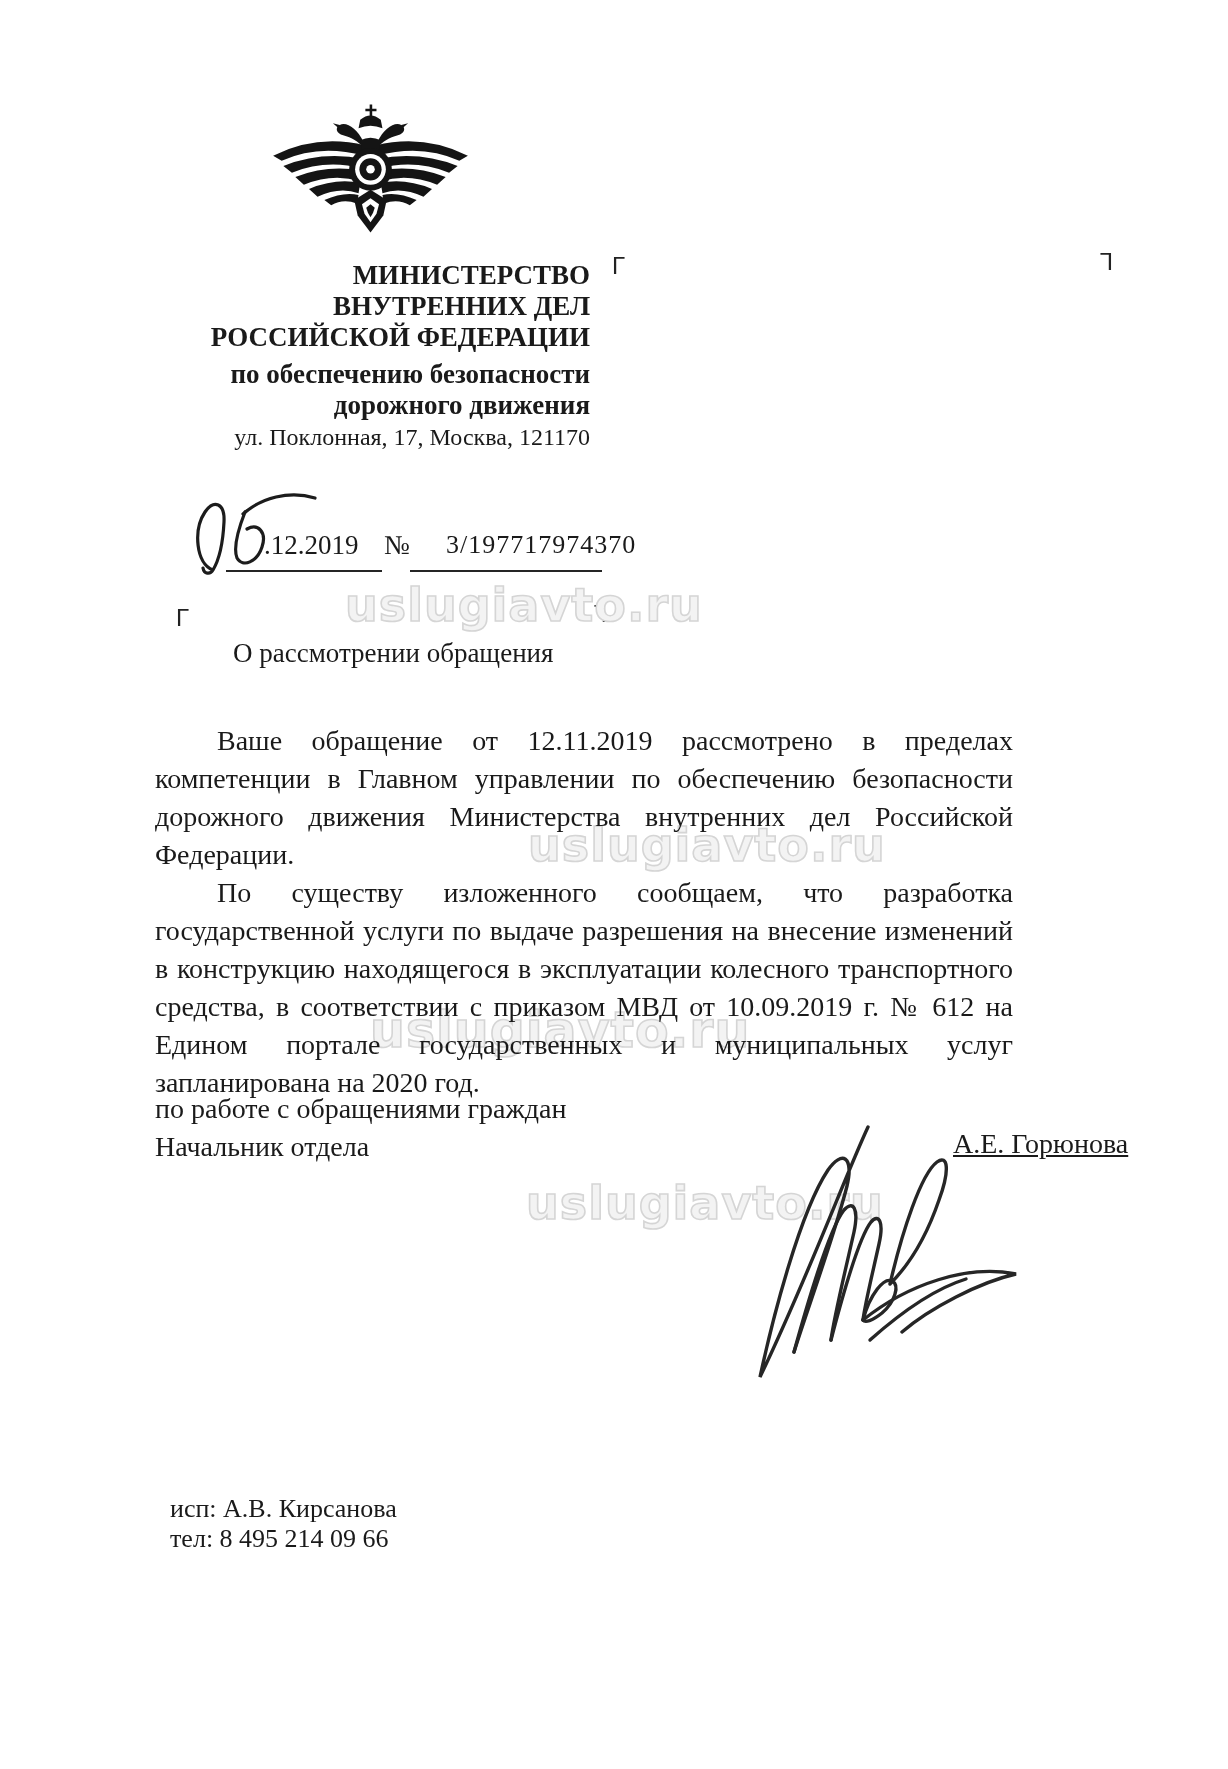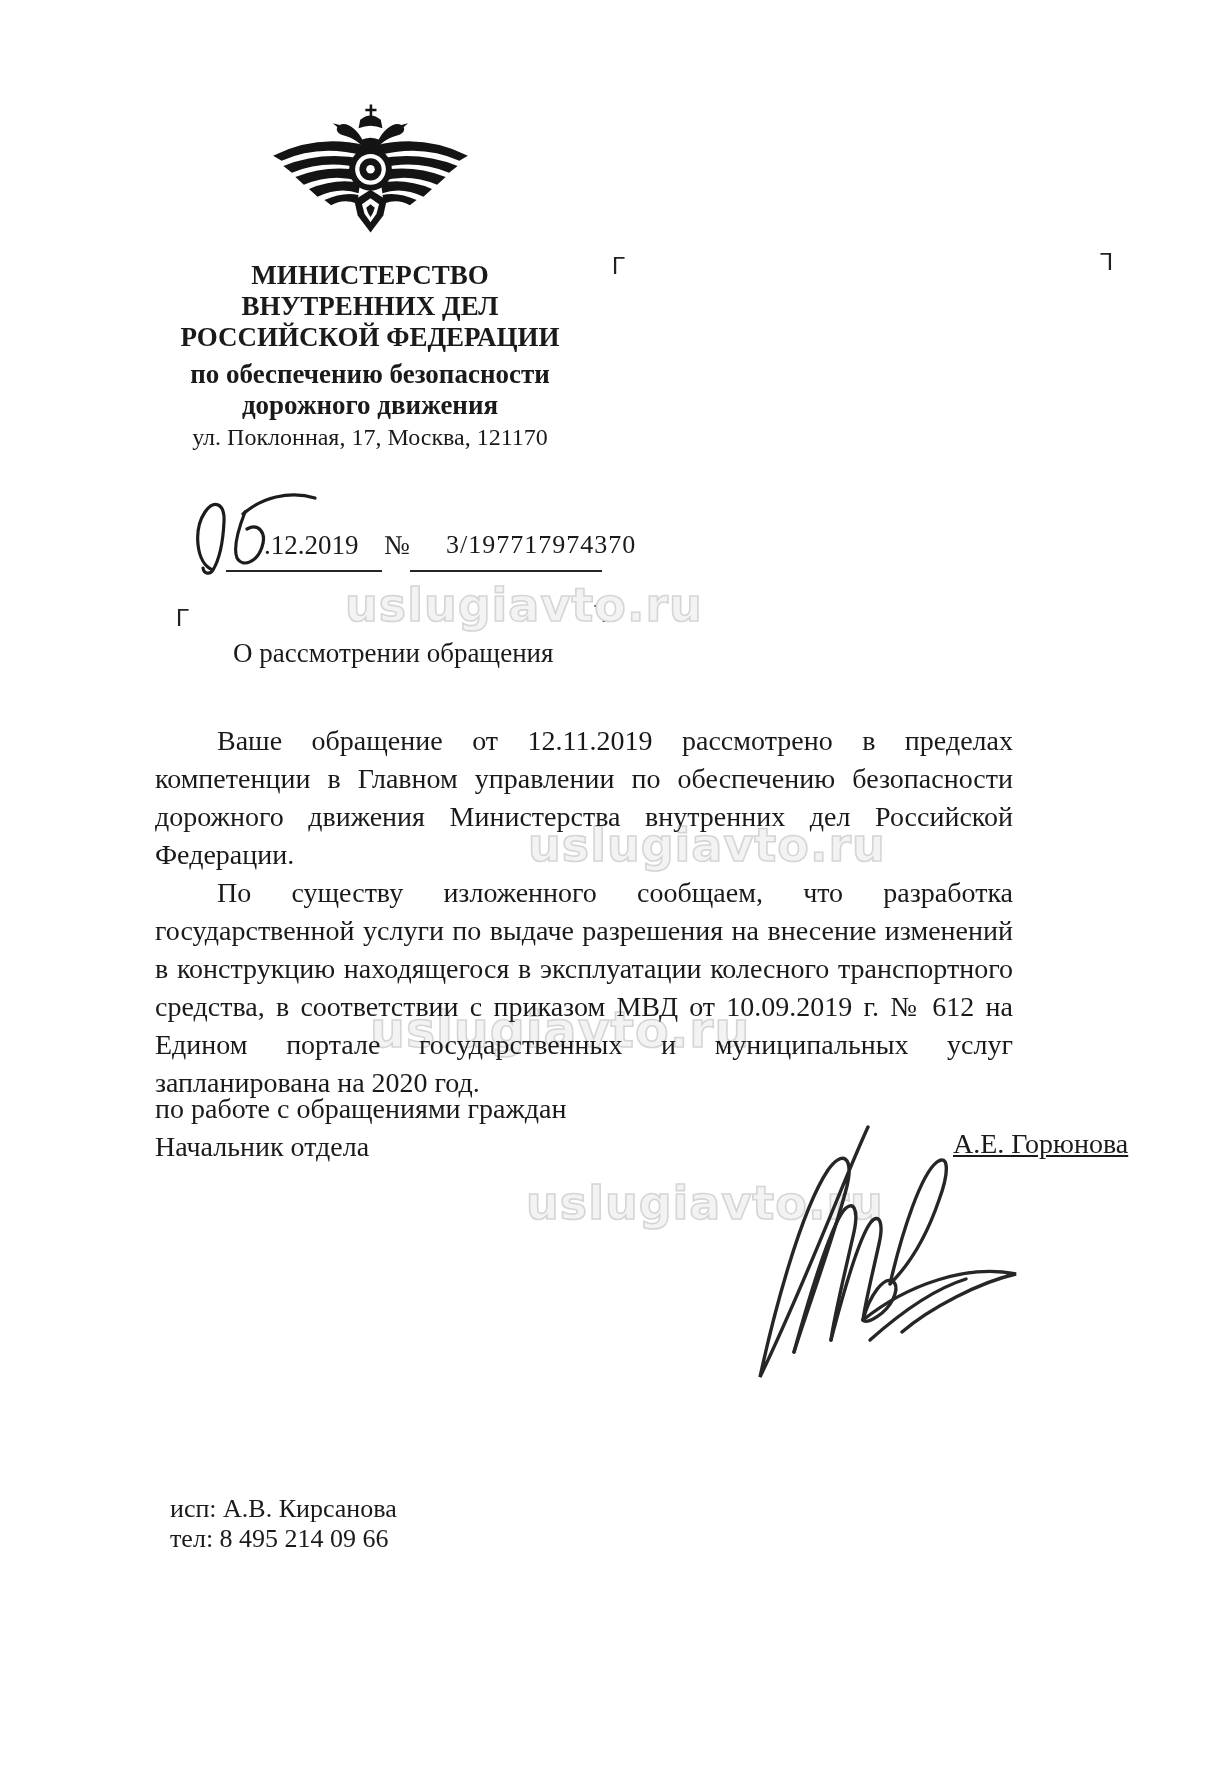--- a/index.html
+++ b/index.html
@@ -8,21 +8,21 @@
     width:1228px;height:1769px;
     margin:0 auto;
     background:#ffffff;
     font-family:"Liberation Serif","DejaVu Serif",serif;
     color:#1a1a1a;
     overflow:hidden;
   }
   
   .header-col{
     position:absolute;left:150px;top:92px;width:440px;
-    text-align:center;
+    text-align:right;
   }
   .emblem{display:block;margin:0 auto 10px auto;}
   .ministry-line{font-weight:bold;font-size:27px;line-height:31px;}
   .dept-block{margin-top:6px;}
   .dept-line{font-weight:bold;font-size:27px;line-height:31px;}
   .address-line{font-size:24px;line-height:28px;margin-top:2px;}
   
   .corner{
     position:absolute;font-family:"Liberation Sans","DejaVu Sans",sans-serif;
     font-size:24px;color:#222;line-height:1;

